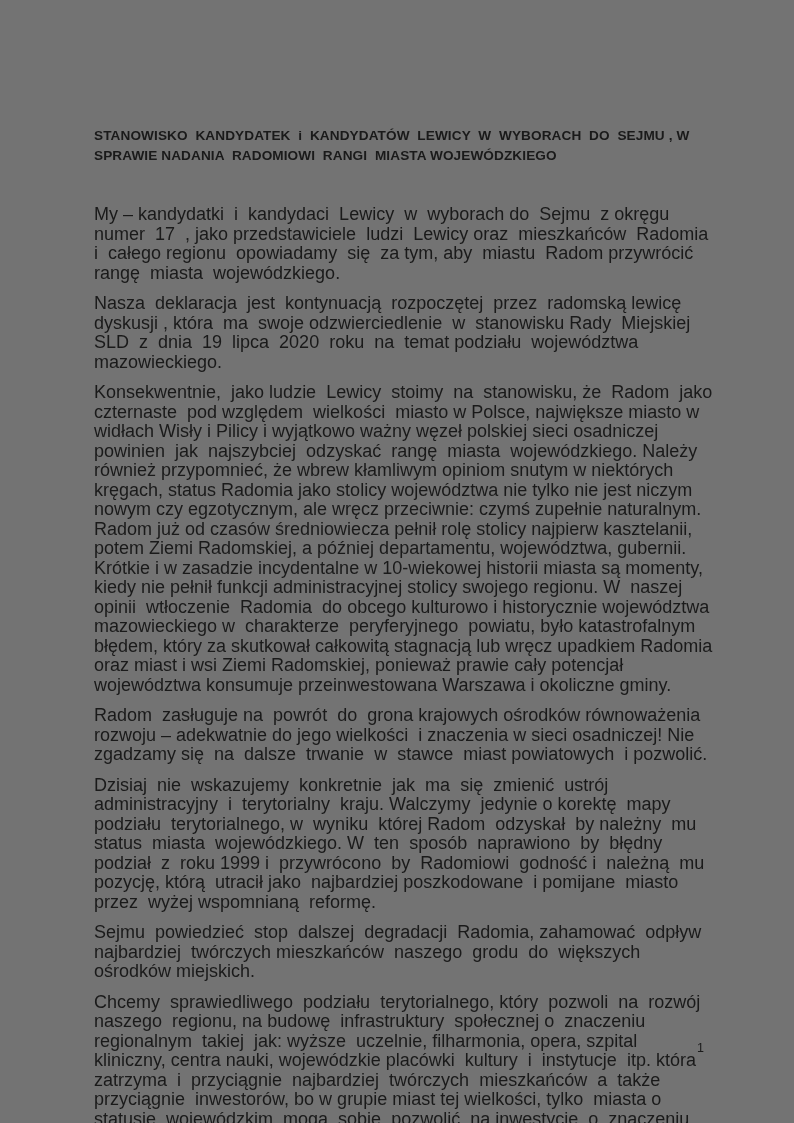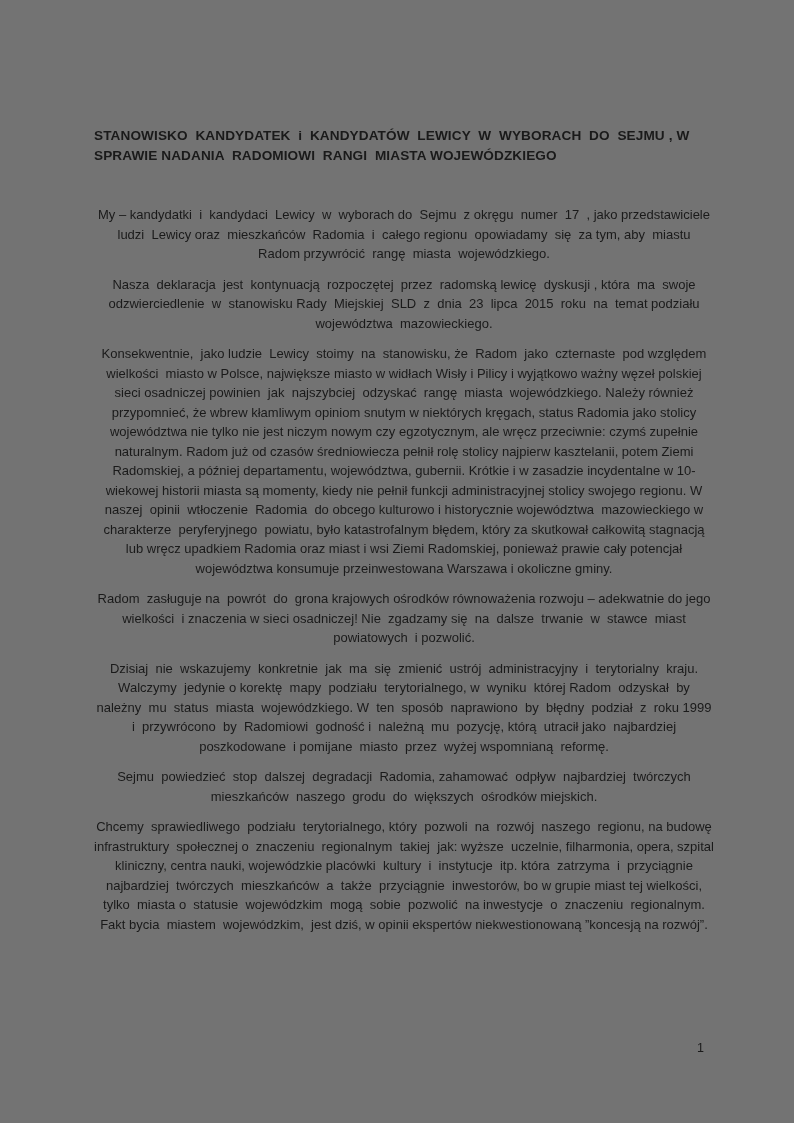--- a/index.html
+++ b/index.html
@@ -25,45 +25,45 @@
   .doc-title {
     font-size: 13.6px;
     font-weight: bold;
     line-height: 20px;
     letter-spacing: 0.1px;
     margin: 0 0 39px 0;
     white-space: pre-wrap;
     text-align: left;
   }
   .para {
-    font-size: 13px;
+    font-size: 18px;
     line-height: 19.5px;
     margin: 0 0 11px 0;
     white-space: pre-wrap;
-    text-align: center;
+    text-align: left;
   }
   .page-number {
     position: absolute;
     top: 1040px;
     left: 660px;
     width: 44px;
     text-align: right;
     font-size: 12.5px;
     line-height: 16px;
     color: #1a1a1a;
   }
 </style>
 </head>
 <body>
 
 <div class="page">
   <div class="content">
     <h1 class="doc-title">STANOWISKO  KANDYDATEK  i  KANDYDATÓW  LEWICY  W  WYBORACH  DO  SEJMU , W  SPRAWIE NADANIA  RADOMIOWI  RANGI  MIASTA WOJEWÓDZKIEGO</h1>
     <p class="para">My – kandydatki  i  kandydaci  Lewicy  w  wyborach do  Sejmu  z okręgu  numer  17  , jako przedstawiciele  ludzi  Lewicy oraz  mieszkańców  Radomia  i  całego regionu  opowiadamy  się  za tym, aby  miastu  Radom przywrócić  rangę  miasta  wojewódzkiego.</p>
-    <p class="para">Nasza  deklaracja  jest  kontynuacją  rozpoczętej  przez  radomską lewicę  dyskusji , która  ma  swoje odzwierciedlenie  w  stanowisku Rady  Miejskiej  SLD  z  dnia  23  lipca  2015  roku  na  temat podziału  województwa  mazowieckiego.</p>
+    <p class="para">Nasza  deklaracja  jest  kontynuacją  rozpoczętej  przez  radomską lewicę  dyskusji , która  ma  swoje odzwierciedlenie  w  stanowisku Rady  Miejskiej  SLD  z  dnia  19  lipca  2020  roku  na  temat podziału  województwa  mazowieckiego.</p>
     <p class="para">Konsekwentnie,  jako ludzie  Lewicy  stoimy  na  stanowisku, że  Radom  jako  czternaste  pod względem  wielkości  miasto w Polsce, największe miasto w widłach Wisły i Pilicy i wyjątkowo ważny węzeł polskiej sieci osadniczej powinien  jak  najszybciej  odzyskać  rangę  miasta  wojewódzkiego. Należy również przypomnieć, że wbrew kłamliwym opiniom snutym w niektórych kręgach, status Radomia jako stolicy województwa nie tylko nie jest niczym nowym czy egzotycznym, ale wręcz przeciwnie: czymś zupełnie naturalnym. Radom już od czasów średniowiecza pełnił rolę stolicy najpierw kasztelanii, potem Ziemi Radomskiej, a później departamentu, województwa, gubernii. Krótkie i w zasadzie incydentalne w 10-wiekowej historii miasta są momenty, kiedy nie pełnił funkcji administracyjnej stolicy swojego regionu. W  naszej  opinii  wtłoczenie  Radomia  do obcego kulturowo i historycznie województwa  mazowieckiego w  charakterze  peryferyjnego  powiatu, było katastrofalnym błędem, który za skutkował całkowitą stagnacją lub wręcz upadkiem Radomia oraz miast i wsi Ziemi Radomskiej, ponieważ prawie cały potencjał województwa konsumuje przeinwestowana Warszawa i okoliczne gminy.</p>
     <p class="para">Radom  zasługuje na  powrót  do  grona krajowych ośrodków równoważenia rozwoju – adekwatnie do jego wielkości  i znaczenia w sieci osadniczej! Nie  zgadzamy się  na  dalsze  trwanie  w  stawce  miast powiatowych  i pozwolić.</p>
     <p class="para">Dzisiaj  nie  wskazujemy  konkretnie  jak  ma  się  zmienić  ustrój  administracyjny  i  terytorialny  kraju. Walczymy  jedynie o korektę  mapy  podziału  terytorialnego, w  wyniku  której Radom  odzyskał  by należny  mu  status  miasta  wojewódzkiego. W  ten  sposób  naprawiono  by  błędny  podział  z  roku 1999 i  przywrócono  by  Radomiowi  godność i  należną  mu  pozycję, którą  utracił jako  najbardziej poszkodowane  i pomijane  miasto  przez  wyżej wspomnianą  reformę.</p>
     <p class="para">Sejmu  powiedzieć  stop  dalszej  degradacji  Radomia, zahamować  odpływ  najbardziej  twórczych mieszkańców  naszego  grodu  do  większych  ośrodków miejskich.</p>
     <p class="para">Chcemy  sprawiedliwego  podziału  terytorialnego, który  pozwoli  na  rozwój  naszego  regionu, na budowę  infrastruktury  społecznej o  znaczeniu  regionalnym  takiej  jak: wyższe  uczelnie, filharmonia, opera, szpital  kliniczny, centra nauki, wojewódzkie placówki  kultury  i  instytucje  itp. która  zatrzyma  i  przyciągnie  najbardziej  twórczych  mieszkańców  a  także  przyciągnie  inwestorów, bo w grupie miast tej wielkości, tylko  miasta o  statusie  wojewódzkim  mogą  sobie  pozwolić  na inwestycje  o  znaczeniu  regionalnym. Fakt bycia  miastem  wojewódzkim,  jest dziś, w opinii ekspertów niekwestionowaną ”koncesją na rozwój”.</p>
   </div>
   <div class="page-number">1</div>
 </div>
 
 </body></html>

